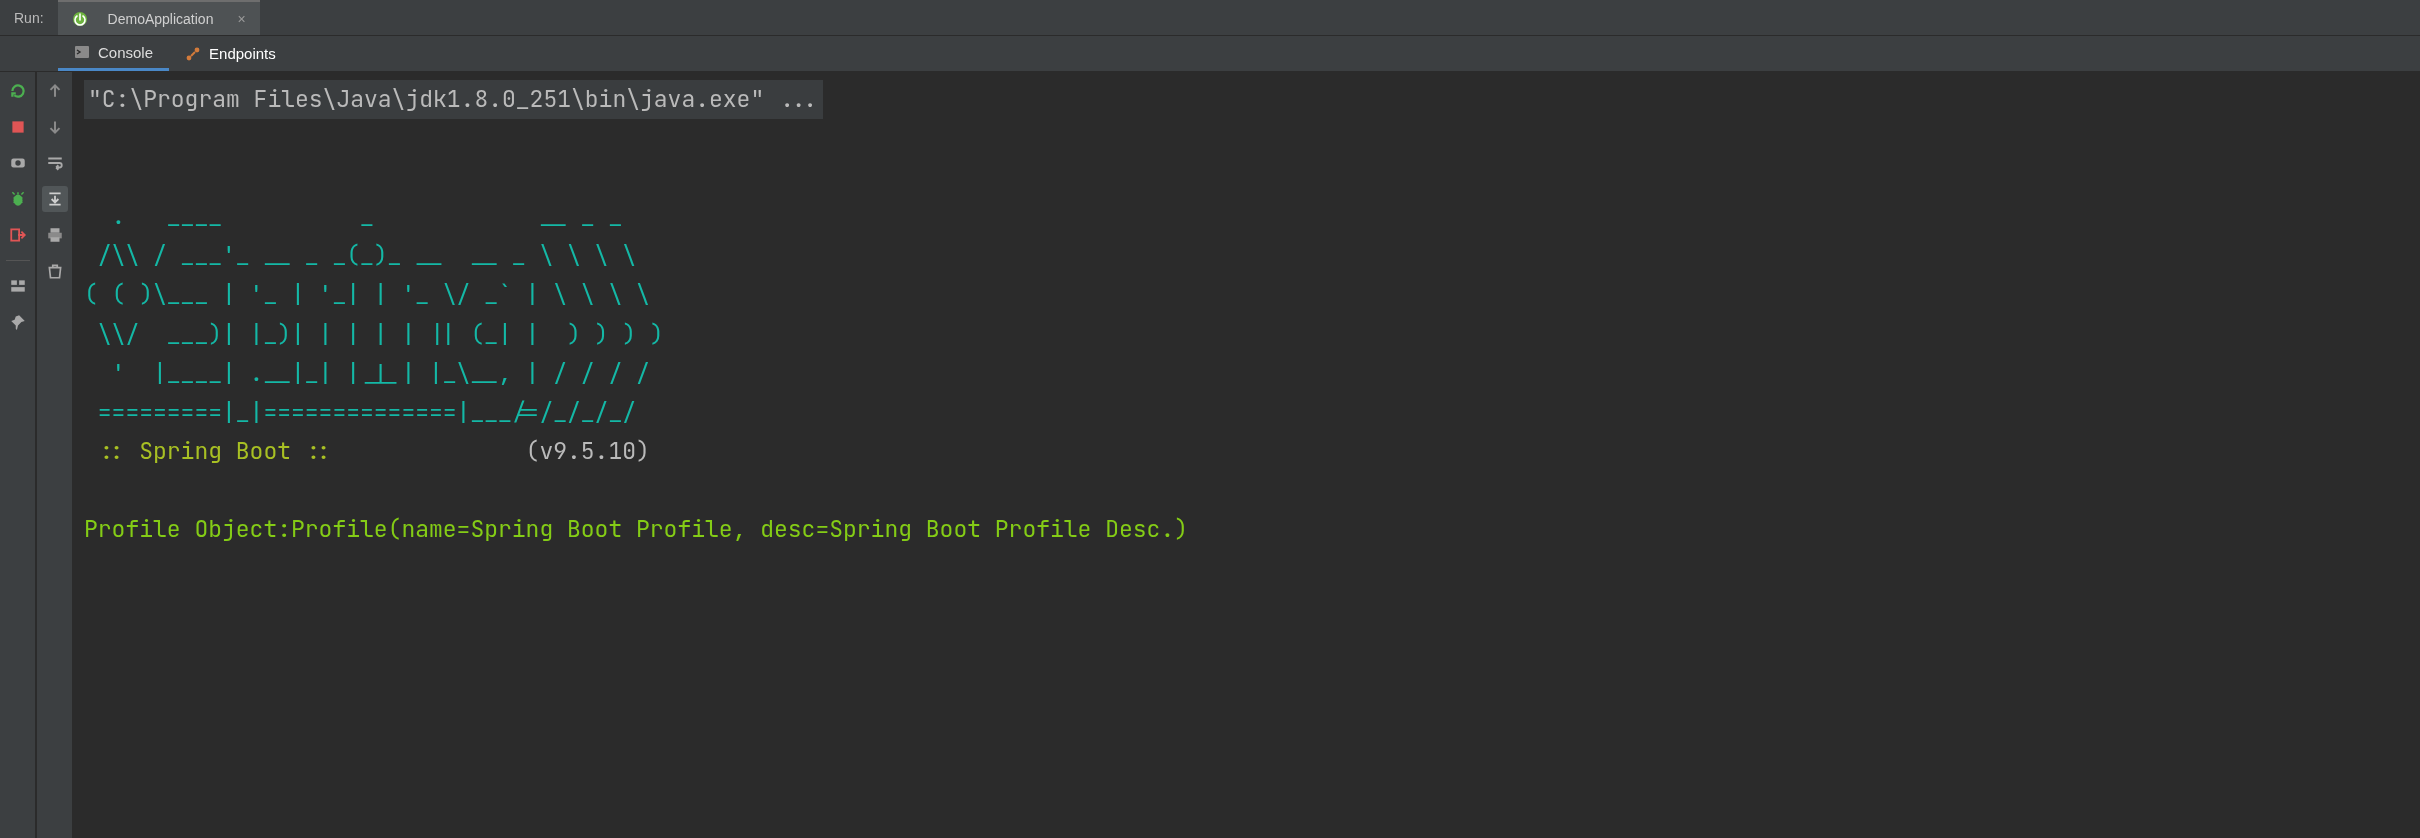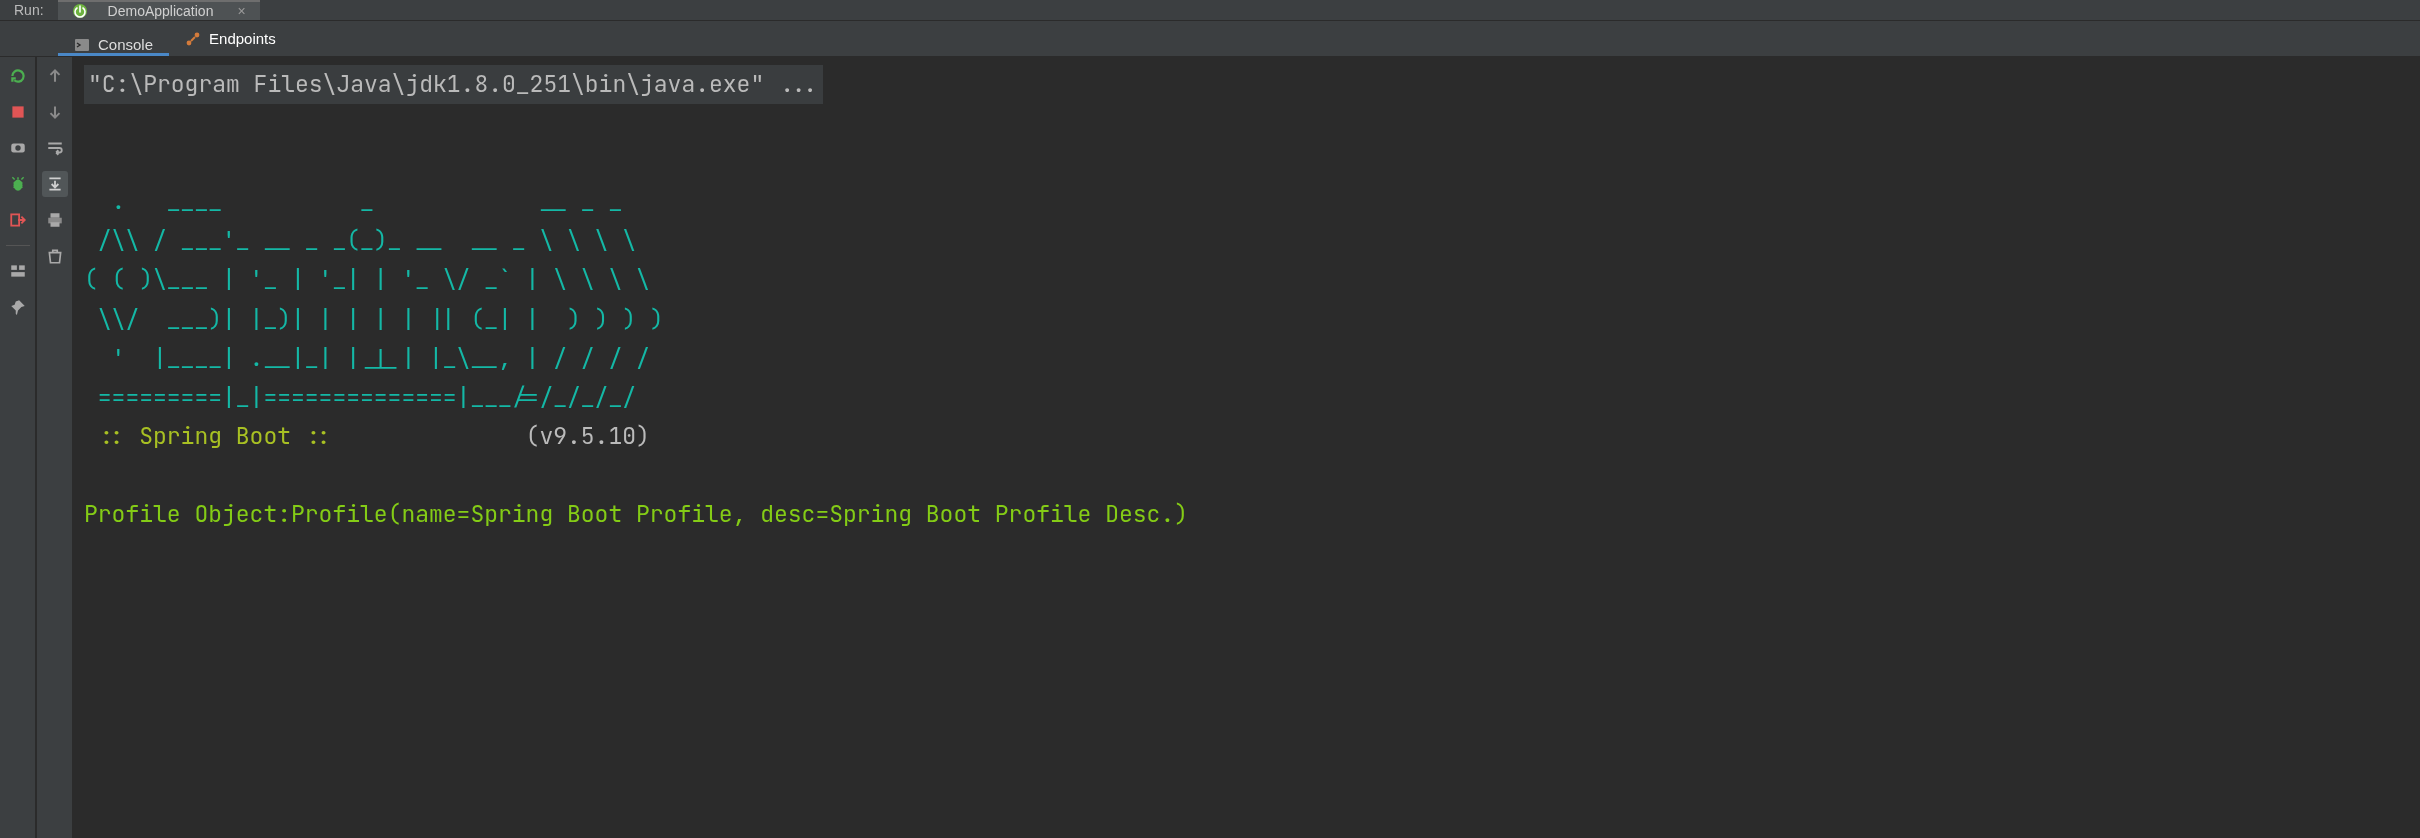--- a/index.html
+++ b/index.html
@@ -10,21 +10,21 @@
     font-size: 14px;
     width: 2420px;
     height: 838px;
     overflow: hidden;
     display: flex;
     flex-direction: column;
   }
 
   
   .run-strip {
-    height: 21px;
+    height: 36px;
     background: #3c3f41;
     display: flex;
     align-items: stretch;
     border-bottom: 1px solid #2b2b2b;
   }
   .run-label {
     padding: 0 14px;
     display: flex;
     align-items: center;
     color: #bbbbbb;
@@ -63,21 +63,20 @@
     align-items: center;
     gap: 8px;
     padding: 0 16px;
     color: #ffffff;
     cursor: pointer;
     font-size: 15px;
   }
   .tool-tab.active {
     border-bottom: 3px solid #4a88c7;
     color: #dddddd;
-    align-items: flex-end;
   }
   .tool-tab .ticon { width:16px; height:16px; display:inline-flex; }
 
   
   .main {
     flex: 1;
     display: flex;
     min-height: 0;
     background: #2b2b2b;
   }

